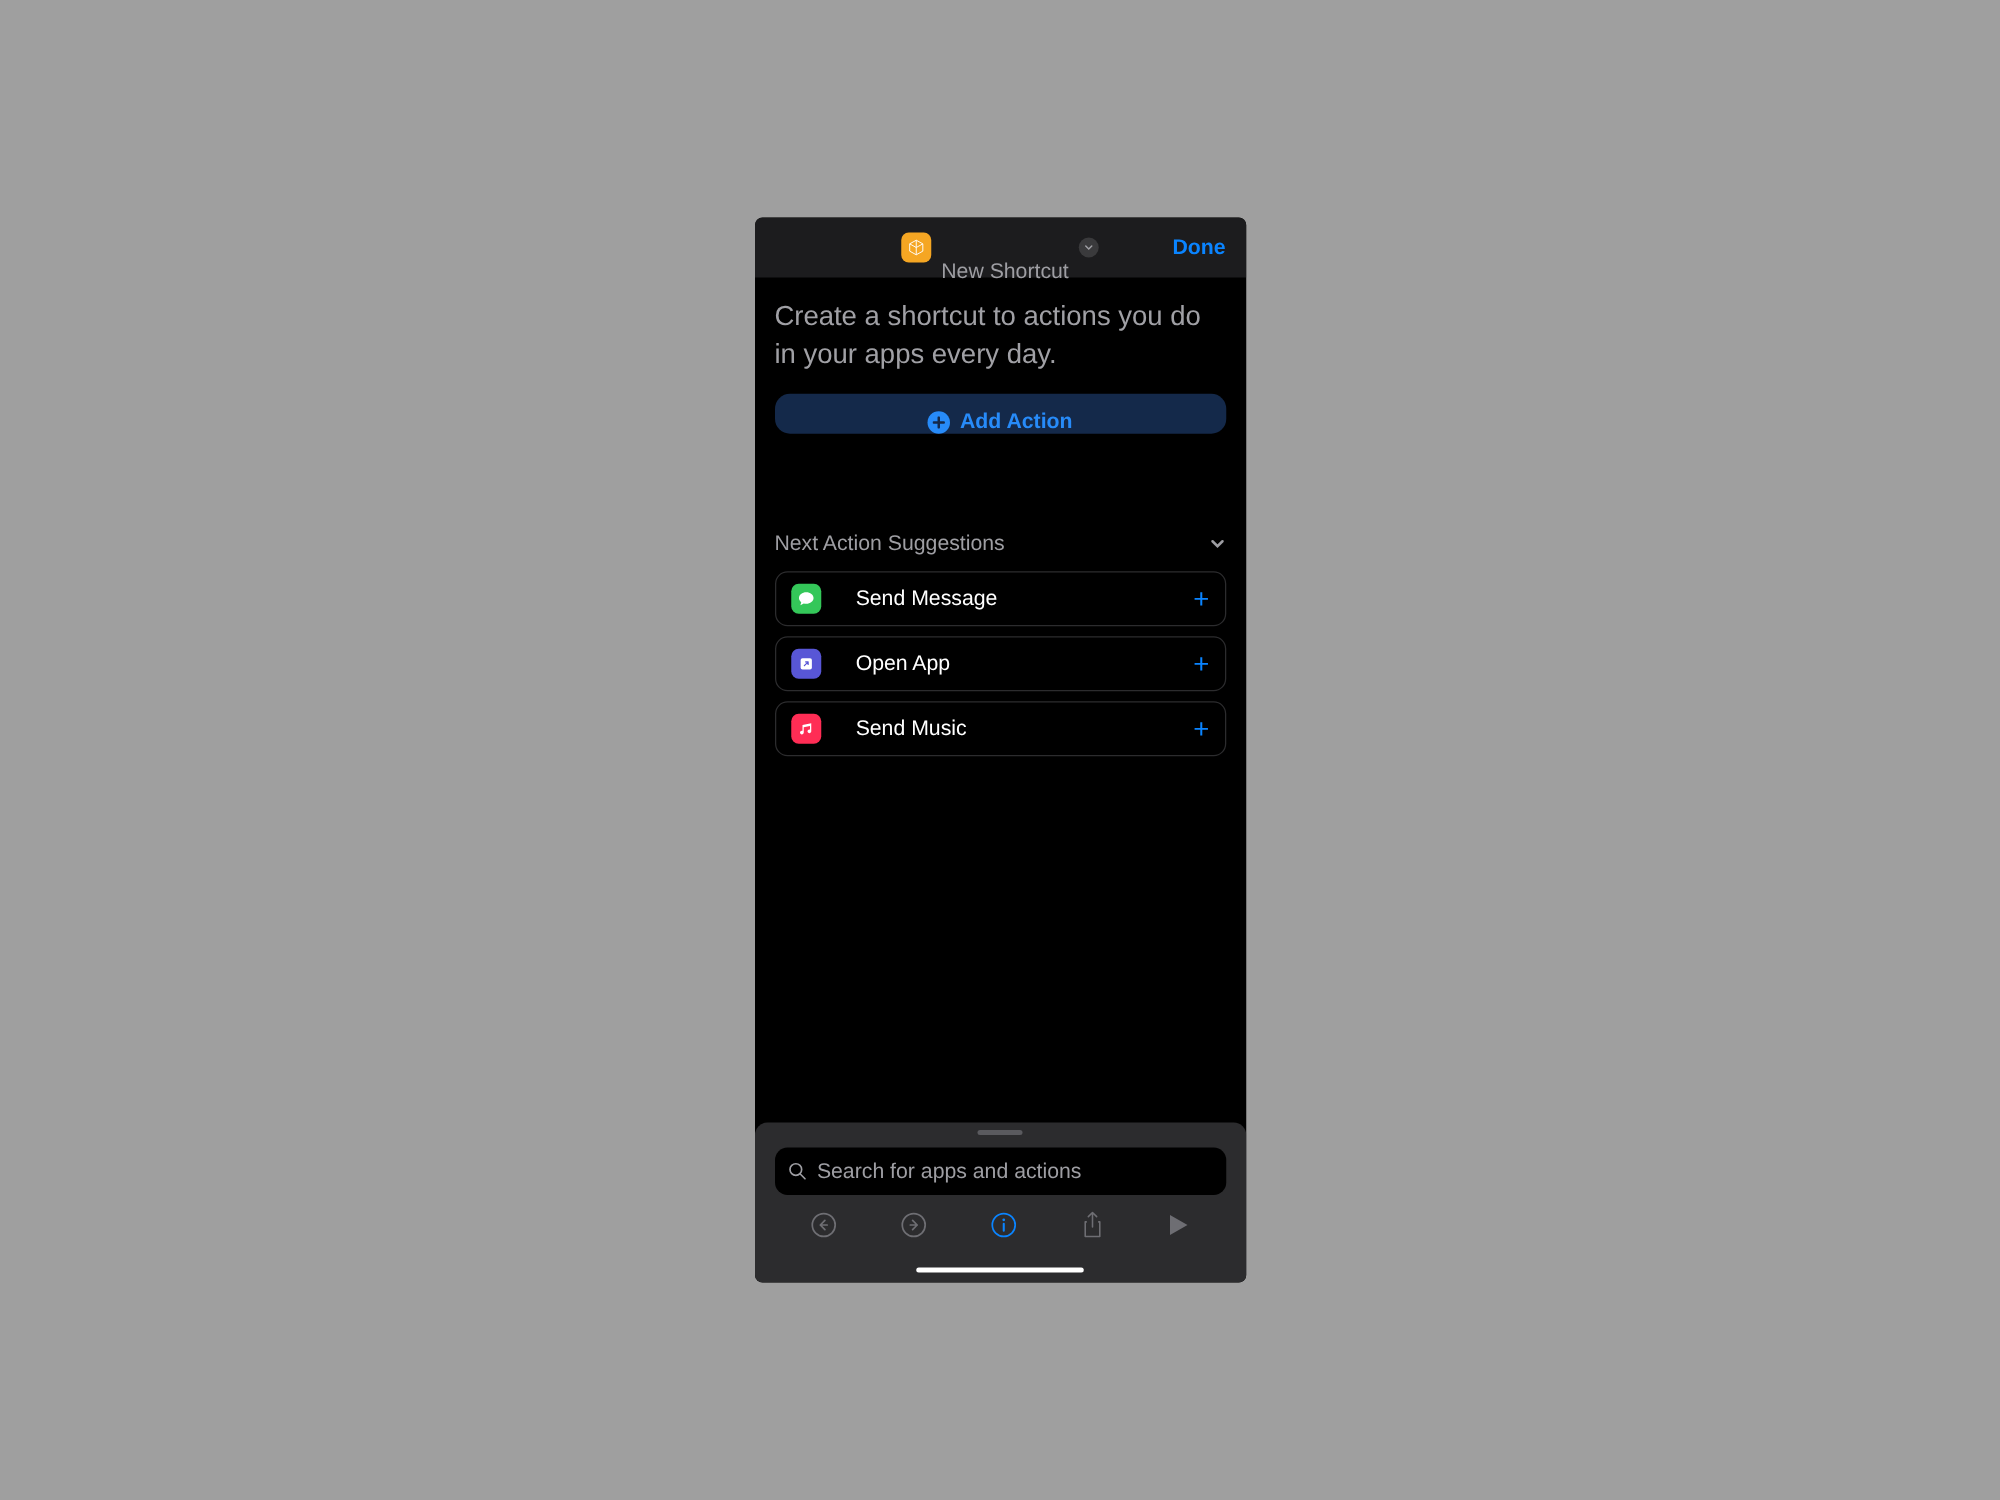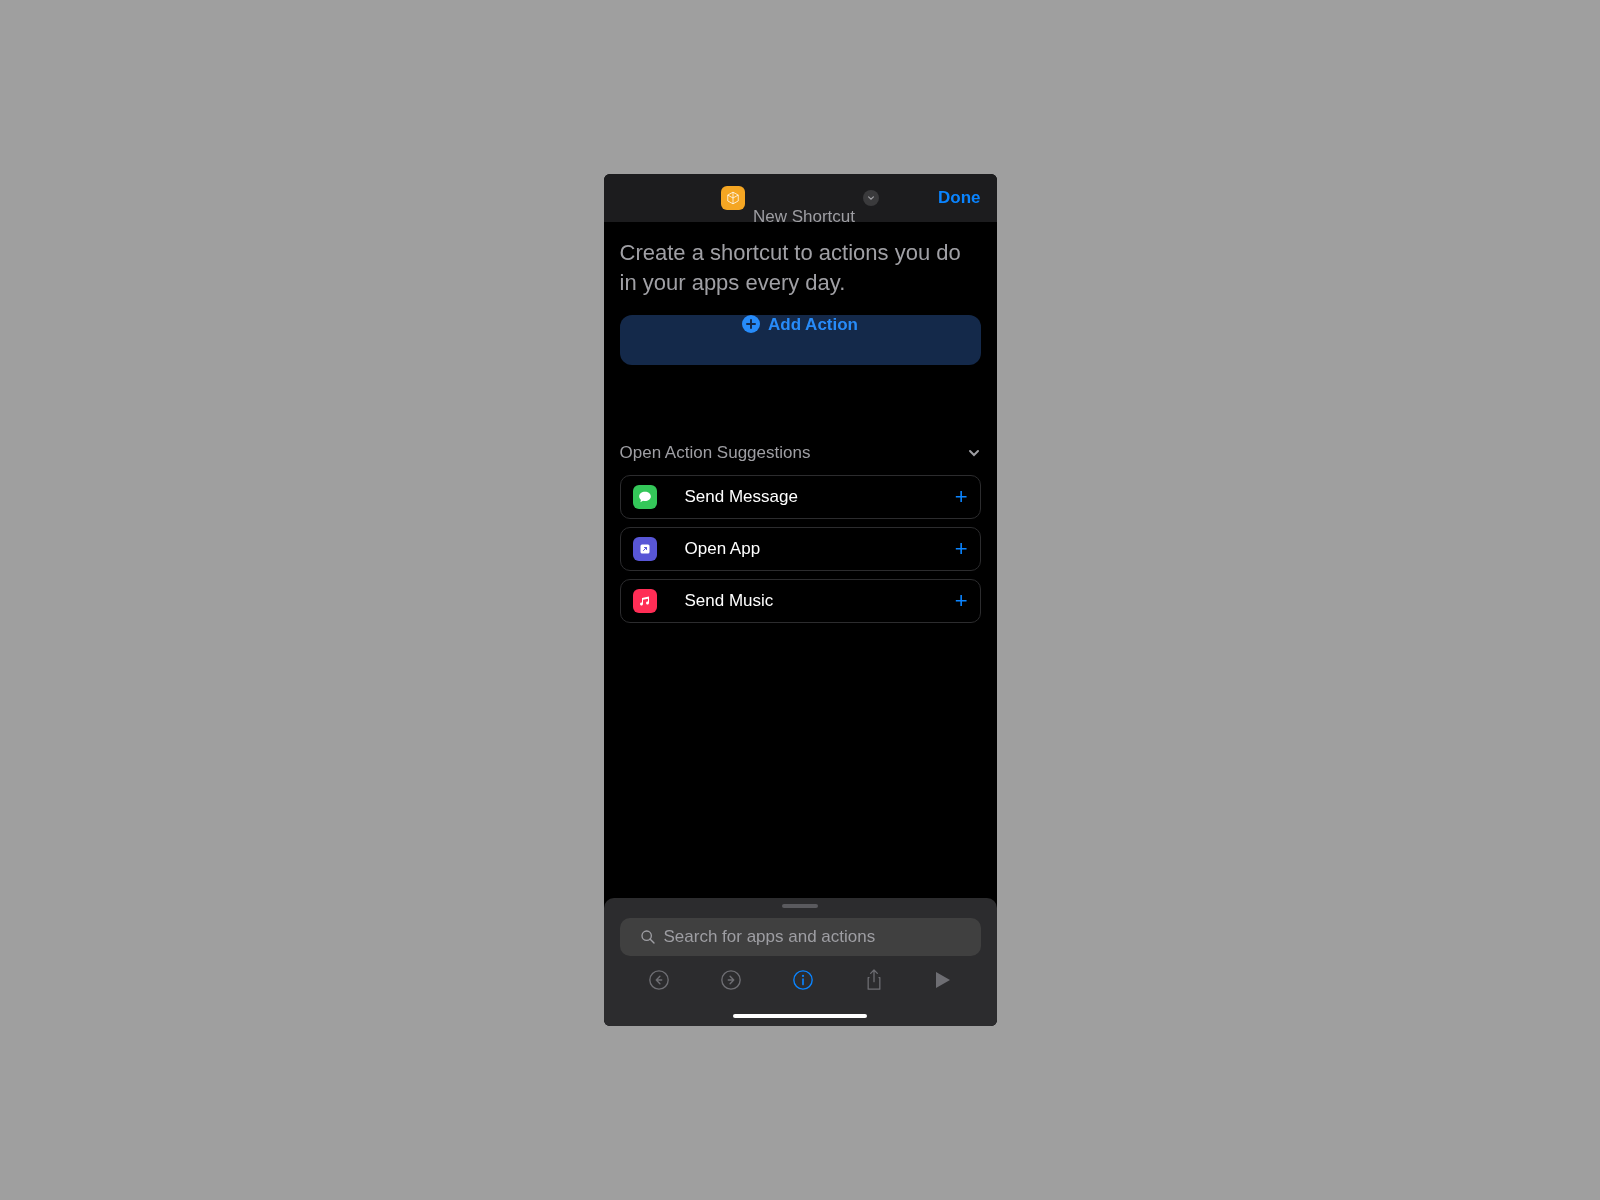--- a/index.html
+++ b/index.html
@@ -68,23 +68,23 @@
     font-size: 22px;
     line-height: 1.35;
     margin-bottom: 18px;
   }
   .add-action-btn {
     width: 100%;
     background: #14294a;
     color: #278bf9;
     border: none;
     border-radius: 12px;
-    height: 50px;
-    display: flex;
-    align-items: flex-start;
+    height: 32px;
+    display: flex;
+    align-items: flex-end;
     justify-content: center;
     gap: 8px;
     font-size: 17px;
     font-weight: 600;
   }
   .add-action-icon {
     width: 18px; height: 18px; border-radius: 50%;
     background: #278bf9; display: flex; align-items: center; justify-content: center;
   }
   .section-header {
@@ -126,26 +126,26 @@
     background: #2c2c2e;
     padding: 6px 16px 0 16px;
     border-top-left-radius: 10px;
     border-top-right-radius: 10px;
   }
   .grabber {
     width: 36px; height: 4px; background: #5a5a5e; border-radius: 3px;
     margin: 0 auto 10px auto;
   }
   .search-bar {
-    background: #404040;
+    background: #000000;
     border-radius: 10px;
     height: 38px;
     display: flex;
     align-items: center;
-    padding: 0 20px;
+    padding: 0 10px;
     gap: 8px;
   }
   .search-input {
     background: transparent; border: none; outline: none;
     color: #9e9ea3; font-size: 17px; flex: 1;
   }
   .search-input::placeholder { color: #9e9ea3; }
   .toolbar {
     height: 52px;
     display: flex;
@@ -189,21 +189,21 @@
     <button class="add-action-btn">
       <span class="add-action-icon">
         <svg width="10" height="10" viewBox="0 0 10 10">
             <path d="M5 1 V9 M1 5 H9" stroke="#14294a" stroke-width="2" stroke-linecap="round"></path>
           </svg>
       </span>
       <span>Add Action</span>
     </button>
 
     <div class="section-header">
-      <span>Open Action Suggestions</span>
+      <span>Next Action Suggestions</span>
       <svg width="14" height="14" viewBox="0 0 14 14">
           <path d="M3 5 L7 9 L11 5" stroke="#9e9ea3" stroke-width="2" fill="none" stroke-linecap="round"></path>
         </svg>
     </div>
 
     <div class="suggestion">
       <div class="app-icon messages">
         <svg width="14" height="14" viewBox="0 0 24 24">
             <path d="M12 3 C6.5 3 2 6.6 2 11 C2 13.3 3.2 15.3 5.1 16.7 L4 21 L8.6 18.6 C9.7 18.9 10.8 19 12 19 C17.5 19 22 15.4 22 11 C22 6.6 17.5 3 12 3 Z" fill="#fff"></path>
           </svg>

